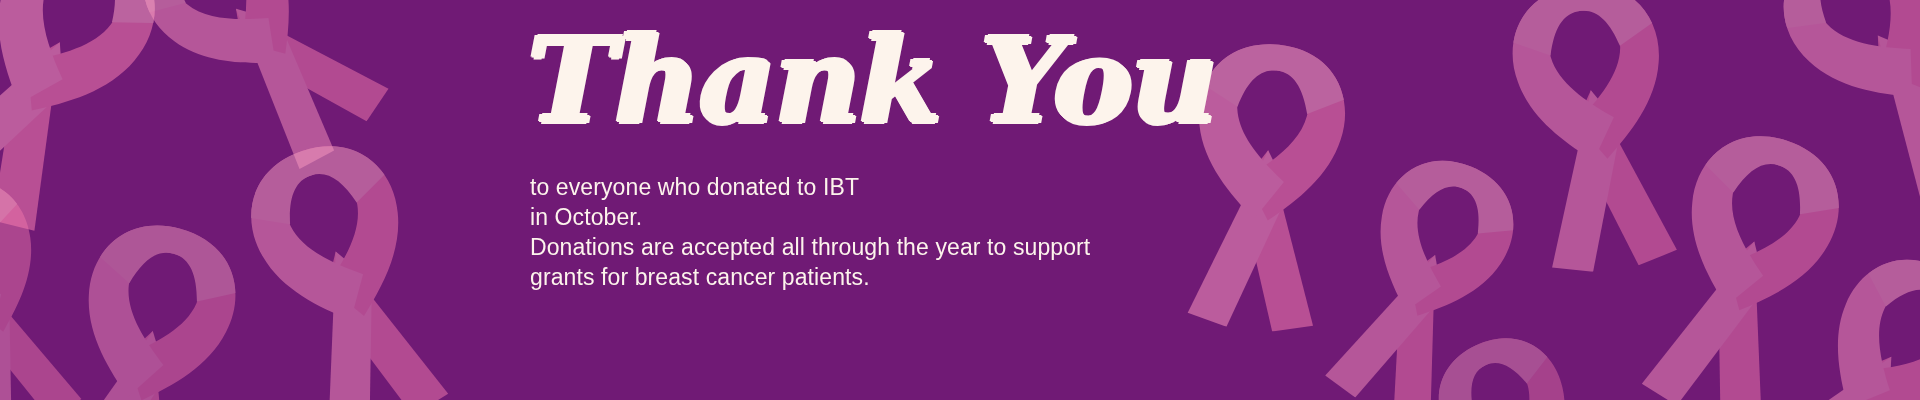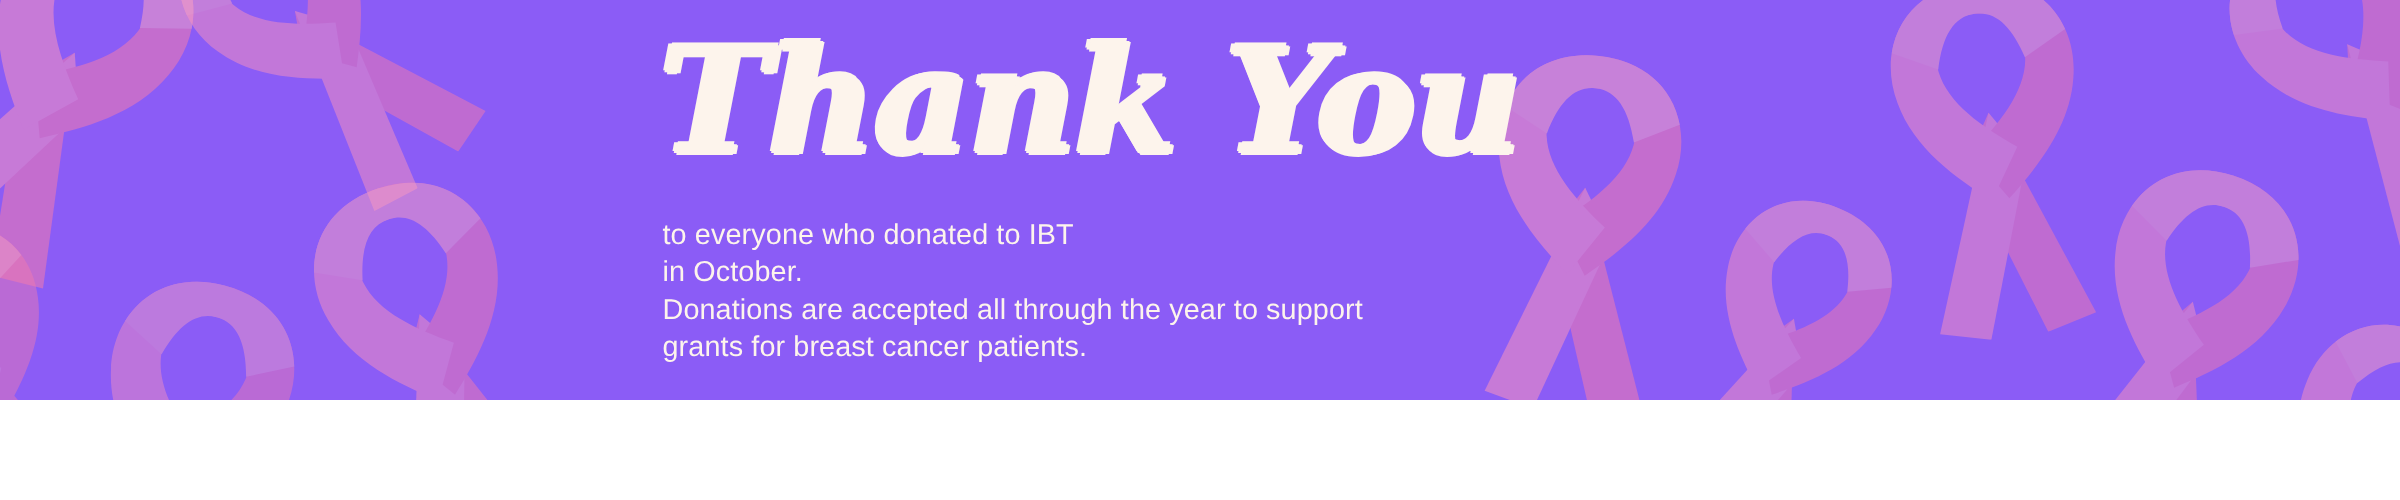--- a/index.html
+++ b/index.html
@@ -4,23 +4,23 @@
 <style>
   html, body {
     margin: 0;
     padding: 0;
     background: #ffffff;
   }
 
   .banner {
     position: relative;
     width: 1920px;
-    height: 320px;
+    height: 400px;
     overflow: hidden;
-    background: #8b5cf6;
+    background: #701a75;
     font-family: "Liberation Sans", sans-serif;
   }
 
   
   .ribbon-layer {
     position: absolute;
     inset: 0;
     pointer-events: none;
   }
   .ribbon {

